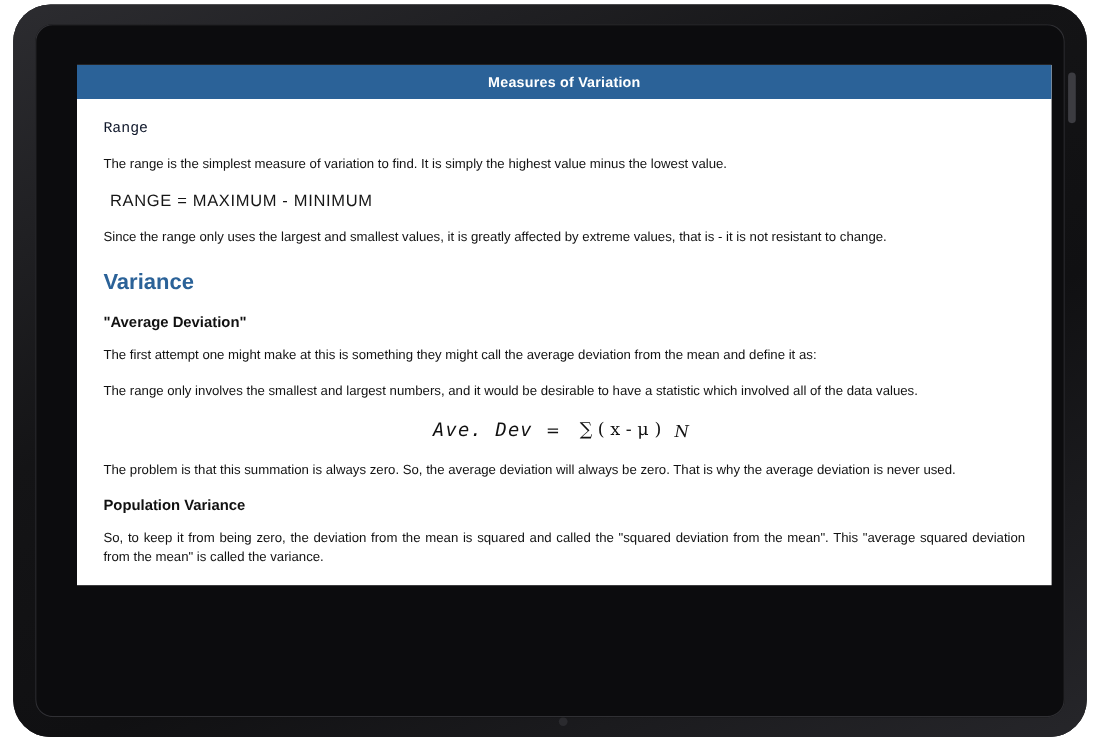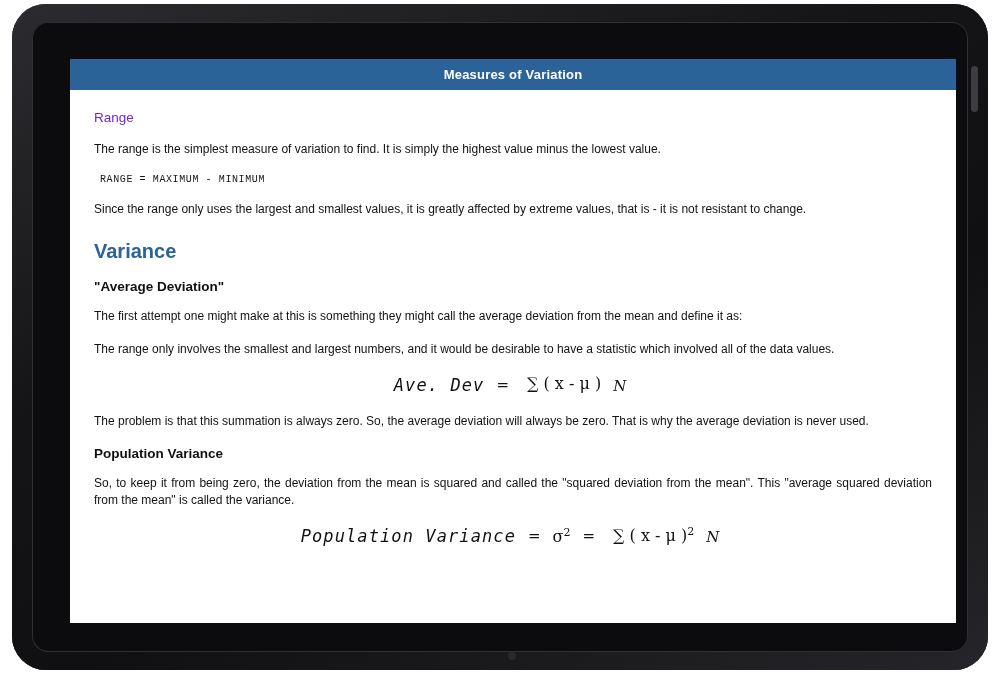--- a/index.html
+++ b/index.html
@@ -88,21 +88,21 @@
     border-radius: 4px;
     background: #3c3c41;
   }
 
   
   .screen {
     position: absolute;
     left: 58px;
     top: 55px;
     width: 886px;
-    height: 564px;
+    height: 473px;
     background: #ffffff;
     overflow: hidden;
   }
 
   .doc-titlebar {
     height: 31px;
     background: #2b6298;
     display: flex;
     align-items: center;
     justify-content: center;
@@ -114,23 +114,24 @@
     letter-spacing: 0.2px;
   }
 
   .doc-body {
     padding: 20px 24px 8px 24px;
     box-sizing: border-box;
   }
 
   .h-sub {
     font-size: 13.5px;
-    color: #6d28d9;
+    color: #0f172a;
     margin: 0 0 16px 0;
     font-weight: normal;
+    font-family: Liberation Mono, monospace;
   }
   .h-bold {
     font-size: 13.5px;
     color: #111111;
     font-weight: bold;
     margin: 0 0 14px 0;
   }
   .h-section {
     font-size: 20px;
     color: #2b6298;
@@ -138,25 +139,25 @@
     margin: 22px 0 16px 0;
   }
   p.para {
     font-size: 12px;
     line-height: 1.42;
     color: #121212;
     text-align: justify;
     margin: 0 0 16px 0;
   }
   .formula-inline {
-    font-size: 10px;
+    font-size: 15px;
     letter-spacing: 0.6px;
     color: #161616;
     margin: 0 0 16px 6px;
-    font-family: Liberation Mono, monospace;
+    font-family: Liberation Sans, sans-serif;
   }
 
   
   .math-block {
     display: flex;
     justify-content: center;
     align-items: flex-end;
     margin: 4px 0 18px 0;
   }
   .math-row {

